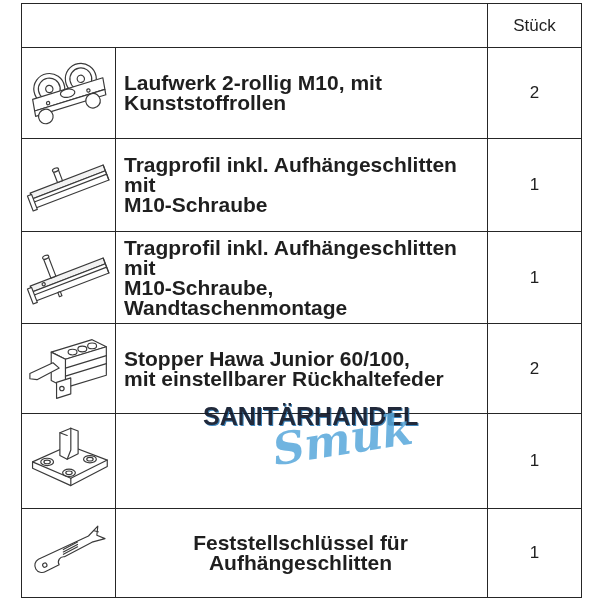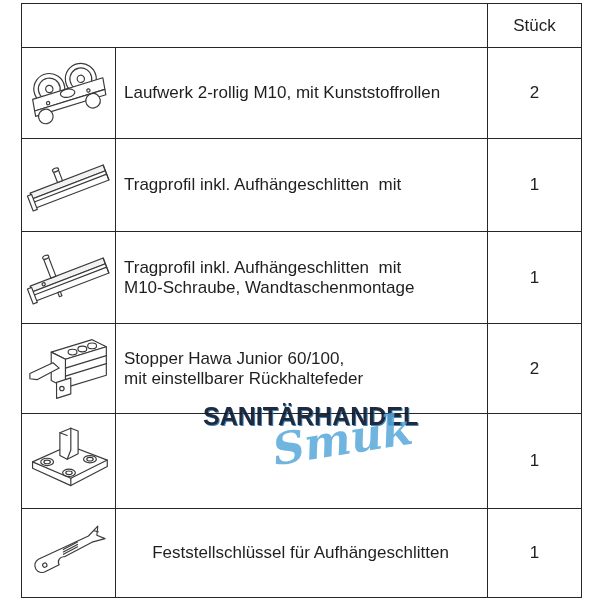--- a/index.html
+++ b/index.html
@@ -22,21 +22,21 @@
   .row.r5{height:95px;}
   .row.r6{flex:1;text-align:center;}
   .cell{height:100%;}
   .cell.spacer{flex:1;}
   .cell.img{
     width:94px;border-right:1px solid #262626;
     display:flex;align-items:center;justify-content:center;
   }
   .cell.desc{
     flex:1;display:flex;flex-direction:column;justify-content:center;
-    padding:4px 10px 4px 8px;font-size:17px;line-height:20px;
+    padding:4px 10px 4px 8px;font-size:21px;line-height:20px;font-weight:bold;
   }
   .cell.desc span{display:block;white-space:pre-wrap;}
   .cell.qty{
     width:94px;border-left:1px solid #262626;
     display:flex;align-items:center;justify-content:center;font-size:17px;
   }
   .cell.qty.head{font-size:17px;}
   svg.draw{stroke:#3a3a3a;fill:none;stroke-width:1.3;stroke-linejoin:round;stroke-linecap:round;}
   svg.draw .f{fill:#ffffff;}
   svg.draw .lt{fill:#f2f2f2;}
@@ -98,20 +98,21 @@
           <line x1="5" y1="49" x2="93" y2="49"></line>
           <rect class="f" x="1" y="40" width="5" height="18"></rect>
           <polyline points="93,38 93,56"></polyline>
           <rect class="f" x="38" y="24" width="6" height="14"></rect>
           <ellipse class="f" cx="41" cy="24" rx="3.6" ry="2"></ellipse>
         </g>
       </svg>
     </div>
     <div class="cell desc">
       <span>Tragprofil inkl. Aufhängeschlitten  mit</span>
+      <span>M10-Schraube</span>
     </div>
     <div class="cell qty">1</div>
   </div>
 
   <div class="row r3">
     <div class="cell img">
       <svg class="draw" width="88" height="80" viewBox="0 0 96 90">
         <g transform="rotate(-21 48 48)">
           <rect class="lt" x="5" y="38" width="88" height="7"></rect>
           <rect class="f" x="5" y="45" width="88" height="11"></rect>

